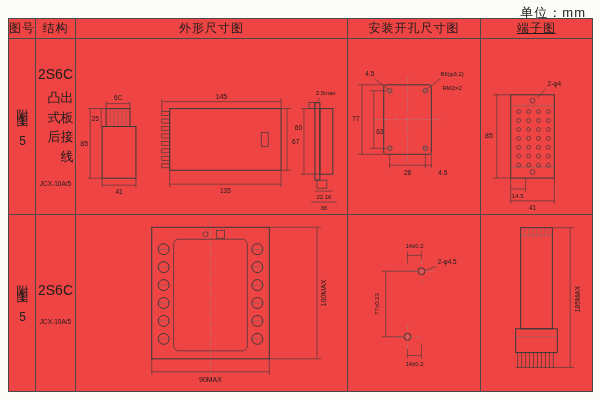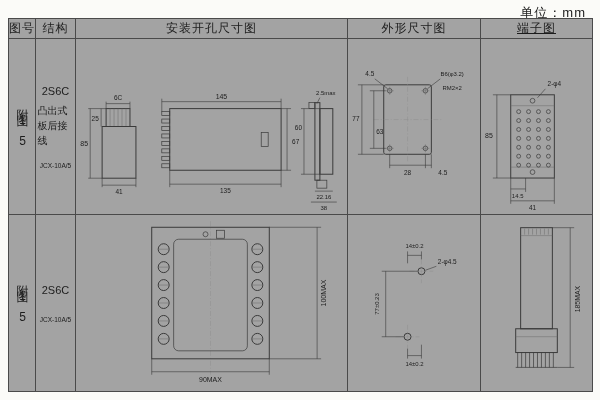--- a/index.html
+++ b/index.html
@@ -11,39 +11,39 @@
     position:relative;
     overflow:hidden;
   }
   .unit { position:absolute; top:4px; right:14px; font-size:13px; letter-spacing:1px; }
   .tbl {
     position:absolute; left:8px; top:18px;
     display:grid;
     grid-template-columns:27px 40px 272px 133px 111px;
     grid-template-rows:20px 176px 176px;
     border:1px solid #4a4a4a;
-    background:#a3a3a3;
+    background:#ef4444;
   }
   .cell {
     border-right:1px solid #4a4a4a;
     border-bottom:1px solid #4a4a4a;
     position:relative;
     display:flex; align-items:center; justify-content:center;
     overflow:hidden;
   }
   .lastcol { border-right:none;text-decoration:underline; }
   .lastrow { border-bottom:none; }
   .hd { font-size:12px; letter-spacing:1px; white-space:nowrap; }
   .figtext {
     writing-mode:vertical-lr; text-orientation:upright;
     font-size:12px; letter-spacing:7px;
   }
   .struct { flex-direction:column; padding:8px 1px; }
-  .stype { font-size:11px; margin-bottom:6px; }
-  .sdesc { font-size:10px; width:36px; text-align:left; line-height:1.5; }
+  .stype { font-size:14px; margin-bottom:6px; }
+  .sdesc { font-size:13px; width:36px; text-align:right; line-height:1.5; }
   .smodel { font-size:6.5px; margin-top:14px; white-space:nowrap; }
   svg { width:100%; height:100%; display:block; }
   .sh  { fill:none; stroke:#3a3a3a; stroke-width:1; }
   .sh2 { fill:none; stroke:#3a3a3a; stroke-width:0.7; }
   .dl  { stroke:#3a3a3a; stroke-width:0.6; }
   .hz  { stroke:#6a6a6a; stroke-width:0.5; }
   .cl  { stroke:#8f8f8f; stroke-width:0.5; stroke-dasharray:5 2 1 2; }
   text { font-family:"Liberation Sans","DejaVu Sans",sans-serif; fill:#1d1d1d; }
   .dim  { font-size:7px; }
   .dim6 { font-size:6px; }
@@ -52,22 +52,22 @@
 </head>
 <body>
 
 <div class="page">
   <div class="unit">单位：mm</div>
 
   <div class="tbl">
 
     <div class="cell hd">图号</div>
     <div class="cell hd">结构</div>
+    <div class="cell hd">外形尺寸图</div>
     <div class="cell hd">安装开孔尺寸图</div>
-    <div class="cell hd">外形尺寸图</div>
     <div class="cell hd lastcol">端子图</div>
 
     <div class="cell">
       <div class="figtext">附图15</div>
     </div>
 
     <div class="cell struct">
       <div class="stype">2S6C</div>
       <div class="sdesc">凸出式板后接线</div>
       <div class="smodel">JCX-10A/5</div>

